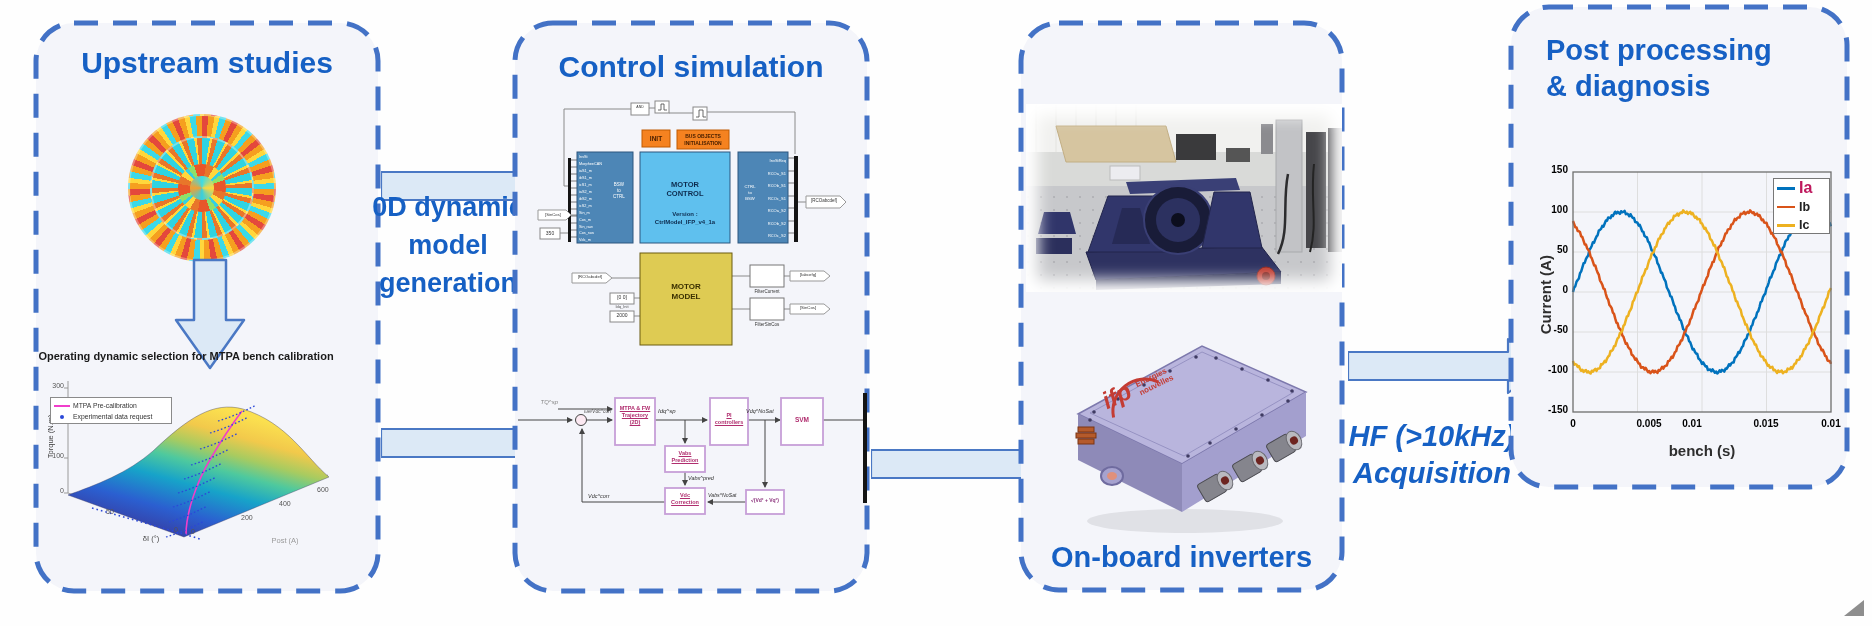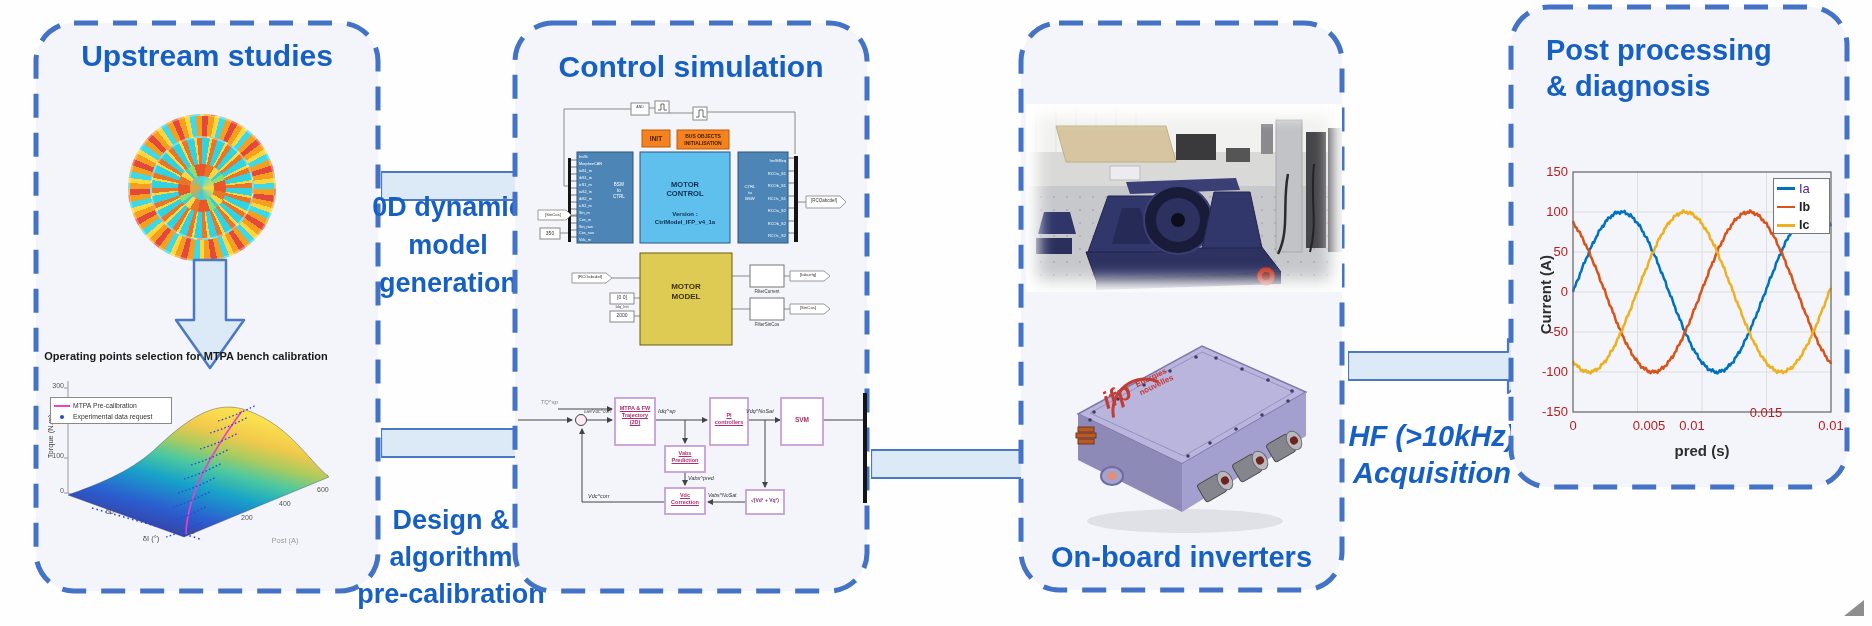--- a/index.html
+++ b/index.html
@@ -5,51 +5,51 @@
   * { margin:0; padding:0; box-sizing:border-box; }
   body { font-family:"Liberation Sans", sans-serif; background:#fff; }
   .stage { position:relative; width:1872px; height:626px; background:#fefefe; overflow:hidden; }
   .abs { position:absolute; }
   .pre { white-space:pre-line; }
   .panel { position:absolute; }
   .panel svg.border { position:absolute; inset:0; }
   .ptitle { position:absolute; width:100%; text-align:center; font-weight:bold; color:#1660c4; }
   .flowtext { position:absolute; font-weight:bold; color:#1660c4; text-align:center; white-space:pre-line; }
   .dl { position:absolute; line-height:1.15; }
-  .wave-tick { position:absolute; font-weight:normal; color:#b91c1c; font-size:13px; }
+  .wave-tick { position:absolute; font-weight:bold; color:#000000; font-size:10px; }
   .surf-tick { position:absolute; font-size:7px; color:#555; }
   .legendbox { position:absolute; background:#fff; border:1px solid #8a8a8a; }
   .lrow { display:flex; align-items:center; }
   .vignette { position:absolute; inset:0; box-shadow: inset 0 0 16px 12px #ffffff; pointer-events:none; }
   .motor-l { position:absolute; border-radius:50%; }
 </style>
 </head>
 <body>
 
 <div class="stage">
 
   <div class="panel" style="left:33px; top:20px; width:348px; height:574px;">
     <svg class="border" width="348" height="574">
       <rect x="3" y="3" width="342" height="568" rx="38" fill="#f4f5fa" stroke="#4372c6" stroke-width="5" stroke-dasharray="24 15"></rect>
     </svg>
-    <div class="ptitle" style="top:19px; font-size:30px;">Upstream studies</div>
+    <div class="ptitle" style="top:26px; font-size:30px;">Upstream studies</div>
 
     <div class="abs" style="left:95px; top:94px; width:148px; height:148px;">
       <div class="motor-l" style="inset:0; background:repeating-conic-gradient(#e4483c 0deg 5deg, #f59f1f 5deg 10deg, #ffd73c 10deg 14deg, #3cd9e8 14deg 19deg, #f59f1f 19deg 24deg); border:2px solid rgba(255,255,255,.3);"></div>
       <div class="motor-l" style="inset:15%; background:repeating-conic-gradient(from 3deg, #2fd3e2 0deg 6deg, #ffd73c 6deg 9deg, #e8762a 9deg 15deg, #2fd3e2 15deg 18deg); border:2px solid rgba(255,255,255,.35);"></div>
       <div class="motor-l" style="inset:34%; background:repeating-conic-gradient(from 10deg, #e8762a 0deg 20deg, #ffd73c 20deg 35deg, #35cfe0 35deg 45deg, #8fe06a 45deg 60deg, #e8562a 60deg 90deg);"></div>
       <div class="motor-l" style="inset:42%; background:conic-gradient(#3adce8, #ffd73c, #35cfe0, #f2a032, #3adce8);"></div>
     </div>
 
     <svg class="abs" style="left:135px; top:238px;" width="84" height="114">
       <polygon points="26,2 58,2 58,62 76,62 42,110 8,62 26,62" fill="#dce9f6" stroke="#4a78c4" stroke-width="2.5" stroke-linejoin="round"></polygon>
     </svg>
 
     <div class="abs" style="left:3px; top:328px; width:310px; height:230px;">
-      <div class="dl" style="left:0; top:2px; width:300px; text-align:center; font-weight:bold; font-size:11px; color:#1a1a1a;">Operating points selection for MTPA bench calibration</div>
+      <div class="dl" style="left:0; top:2px; width:300px; text-align:center; font-weight:bold; font-size:11px; color:#1a1a1a;">Operating dynamic selection for MTPA bench calibration</div>
       <svg class="abs" style="left:0; top:0;" width="310" height="215">
         <defs>
           <linearGradient id="sg" x1="15%" y1="95%" x2="65%" y2="5%">
             <stop offset="0%" stop-color="#3b3293"></stop>
             <stop offset="25%" stop-color="#2b5fd0"></stop>
             <stop offset="45%" stop-color="#17a3c9"></stop>
             <stop offset="60%" stop-color="#4ec99e"></stop>
             <stop offset="72%" stop-color="#a8cb60"></stop>
             <stop offset="85%" stop-color="#f2c94b"></stop>
             <stop offset="100%" stop-color="#fbe04f"></stop>
@@ -106,23 +106,20 @@
   <svg class="abs" style="left:381px; top:156px;" width="192" height="60">
     <polygon points="0,16 156,16 156,3 189,30 156,57 156,44 0,44" fill="#dce9f6" stroke="#4a78c4" stroke-width="2.2" stroke-linejoin="round"></polygon>
   </svg>
   <div class="flowtext" style="left:317px; top:188px; width:262px; font-size:27px; line-height:38px;">0D dynamic
 model
 generation</div>
 
   <svg class="abs" style="left:381px; top:413px;" width="194" height="60">
     <polygon points="0,16 158,16 158,3 191,30 158,57 158,44 0,44" fill="#dce9f6" stroke="#4a78c4" stroke-width="2.2" stroke-linejoin="round"></polygon>
   </svg>
-  <div class="flowtext" style="left:320px; top:502px; width:262px; font-size:27px; line-height:37px;">Design &amp;
-algorithm
-pre-calibration</div>
 
   <div class="panel" style="left:512px; top:20px; width:358px; height:574px;">
     <svg class="border" width="358" height="574">
       <rect x="3" y="3" width="352" height="568" rx="38" fill="#f4f5fa" stroke="#4372c6" stroke-width="5" stroke-dasharray="24 15"></rect>
     </svg>
     <div class="ptitle" style="top:30px; font-size:30px;">Control simulation</div>
   </div>
 
   <div class="abs" style="left:518px; top:84px; width:344px; height:266px;">
     <svg width="344" height="266" style="position:absolute; inset:0;">
@@ -434,28 +431,28 @@
     <div class="wave-tick" style="left:8px; top:26px; width:42px; text-align:right;">150</div>
     <div class="wave-tick" style="left:8px; top:66px; width:42px; text-align:right;">100</div>
     <div class="wave-tick" style="left:8px; top:106px; width:42px; text-align:right;">50</div>
     <div class="wave-tick" style="left:8px; top:146px; width:42px; text-align:right;">0</div>
     <div class="wave-tick" style="left:8px; top:186px; width:42px; text-align:right;">-50</div>
     <div class="wave-tick" style="left:8px; top:226px; width:42px; text-align:right;">-100</div>
     <div class="wave-tick" style="left:8px; top:266px; width:42px; text-align:right;">-150</div>
     <div class="wave-tick" style="left:25px; top:280px; width:60px; text-align:center;">0</div>
     <div class="wave-tick" style="left:101px; top:280px; width:60px; text-align:center;">0.005</div>
     <div class="wave-tick" style="left:144px; top:280px; width:60px; text-align:center;">0.01</div>
-    <div class="wave-tick" style="left:218px; top:267px; width:60px; text-align:center;">0.015</div>
+    <div class="wave-tick" style="left:218px; top:280px; width:60px; text-align:center;">0.015</div>
     <div class="wave-tick" style="left:283px; top:280px; width:60px; text-align:center;">0.01</div>
-    <div class="dl" style="left:55px; top:304px; width:258px; text-align:center; font-weight:bold; font-size:15px; color:#2e2e2e;">pred (s)</div>
+    <div class="dl" style="left:55px; top:304px; width:258px; text-align:center; font-weight:bold; font-size:15px; color:#2e2e2e;">bench (s)</div>
     <div class="dl" style="left:-38px; top:148px; width:132px; text-align:center; font-weight:bold; font-size:15px; color:#2e2e2e; transform:rotate(-90deg);">Current (A)</div>
     <div class="legendbox" style="left:255px; top:40px; width:57px; height:56px; border-color:#777;">
       <div class="lrow" style="height:18.5px; padding:0 3px;">
         <span class="wave-sample" style="display: inline-block; width: 18px; height: 2.5px; margin-right: 4px; background: rgb(0, 114, 189);"></span>
-        <span style="font-weight:normal; font-size:13px; color:#4c1d95;">Ia</span>
+        <span style="font-weight:bold; font-size:16px; color:#be185d;">Ia</span>
       </div>
       <div class="lrow" style="height:18.5px; padding:0 3px;">
         <span class="wave-sample" style="display: inline-block; width: 18px; height: 2.5px; margin-right: 4px; background: rgb(217, 83, 25);"></span>
         <span style="font-weight:bold; font-size:12.5px; color:#222;">Ib</span>
       </div>
       <div class="lrow" style="height:18.5px; padding:0 3px;">
         <span class="wave-sample" style="display: inline-block; width: 18px; height: 2.5px; margin-right: 4px; background: rgb(237, 177, 32);"></span>
         <span style="font-weight:bold; font-size:12.5px; color:#222;">Ic</span>
       </div>
     </div>

